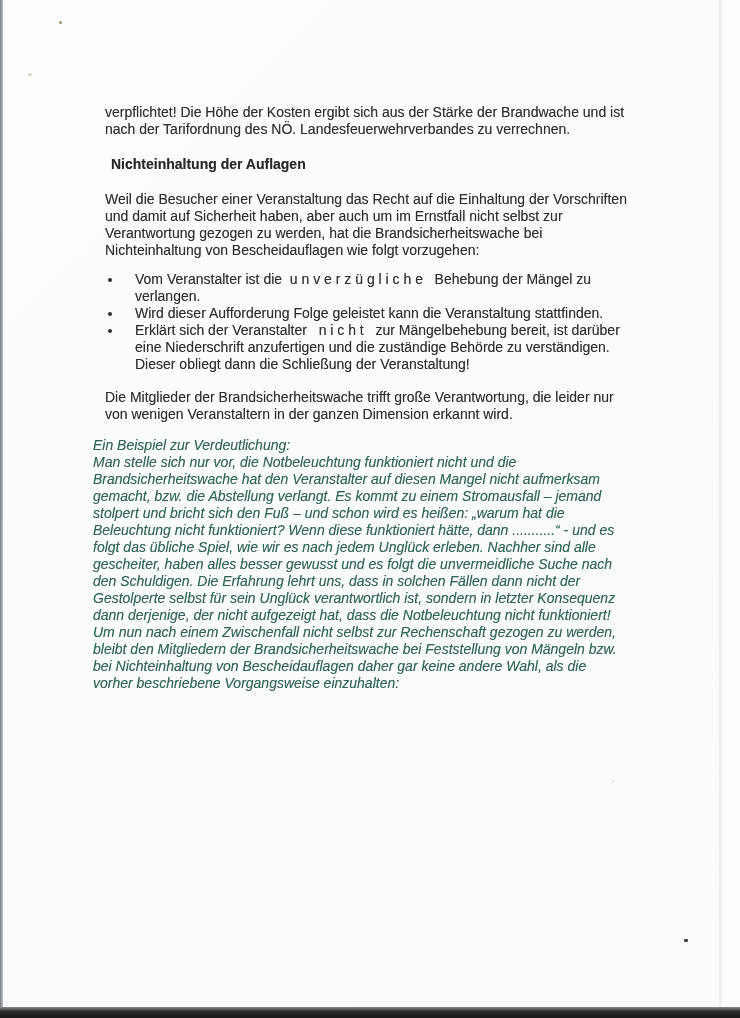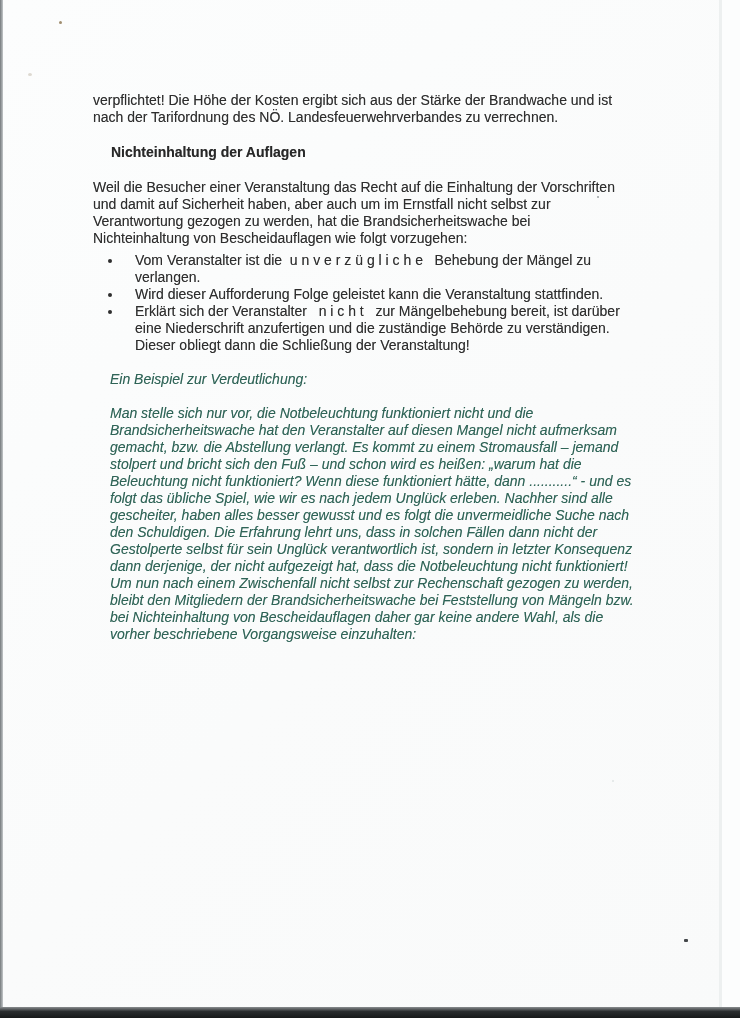--- a/index.html
+++ b/index.html
@@ -52,21 +52,21 @@
     position: absolute;
     left: 93px;
     top: 92px;
     width: 625px;
     font-size: 14px;
     line-height: 17px;
     color: #2e2e2e;
     text-shadow: 0 0 0.5px rgba(46,46,46,0.45);
   }
   .para {
-    margin: 0;
+    margin: 12px;
     white-space: pre-wrap;
   }
   .para-intro { margin-bottom: 11px; }
   .heading {
     margin: 18px;
     font-size: 14px;
     line-height: 17px;
     font-weight: bold;
     color: #282828;
   }
@@ -79,21 +79,21 @@
   ul.bullets li {
     padding-left: 12px;
     white-space: pre-wrap;
   }
   .example {
     margin-top: 14px;
     font-style: italic;
     color: #2f6457;
     text-shadow: 0 0 0.5px rgba(47,100,87,0.45);
   }
-  .example p { margin: 17px; white-space: pre-wrap; }
+  .example p { margin: 0; white-space: pre-wrap; }
 </style>
 </head>
 <body>
 
 <div class="page">
 
   <div class="shade-right-margin"></div>
   <div class="shade-right"></div>
 
   <div class="content">
@@ -111,20 +111,22 @@
     <ul class="bullets">
       <li>Vom Veranstalter ist die  u n v e r z ü g l i c h e   Behebung der Mängel zu
 verlangen.</li>
       <li>Wird dieser Aufforderung Folge geleistet kann die Veranstaltung stattfinden.</li>
       <li>Erklärt sich der Veranstalter   n i c h t   zur Mängelbehebung bereit, ist darüber
 eine Niederschrift anzufertigen und die zuständige Behörde zu verständigen.
 Dieser obliegt dann die Schließung der Veranstaltung!</li>
     </ul>
 
 
+    <p class="para">Die Mitglieder der Brandsicherheitswache trifft große Verantwortung, die leider nur
+von wenigen Veranstaltern in der ganzen Dimension erkannt wird.</p>
 
     <div class="example">
       <p>Ein Beispiel zur Verdeutlichung:</p>
       <p>Man stelle sich nur vor, die Notbeleuchtung funktioniert nicht und die
 Brandsicherheitswache hat den Veranstalter auf diesen Mangel nicht aufmerksam
 gemacht, bzw. die Abstellung verlangt. Es kommt zu einem Stromausfall – jemand
 stolpert und bricht sich den Fuß – und schon wird es heißen: „warum hat die
 Beleuchtung nicht funktioniert? Wenn diese funktioniert hätte, dann ...........“ - und es
 folgt das übliche Spiel, wie wir es nach jedem Unglück erleben. Nachher sind alle
 gescheiter, haben alles besser gewusst und es folgt die unvermeidliche Suche nach

